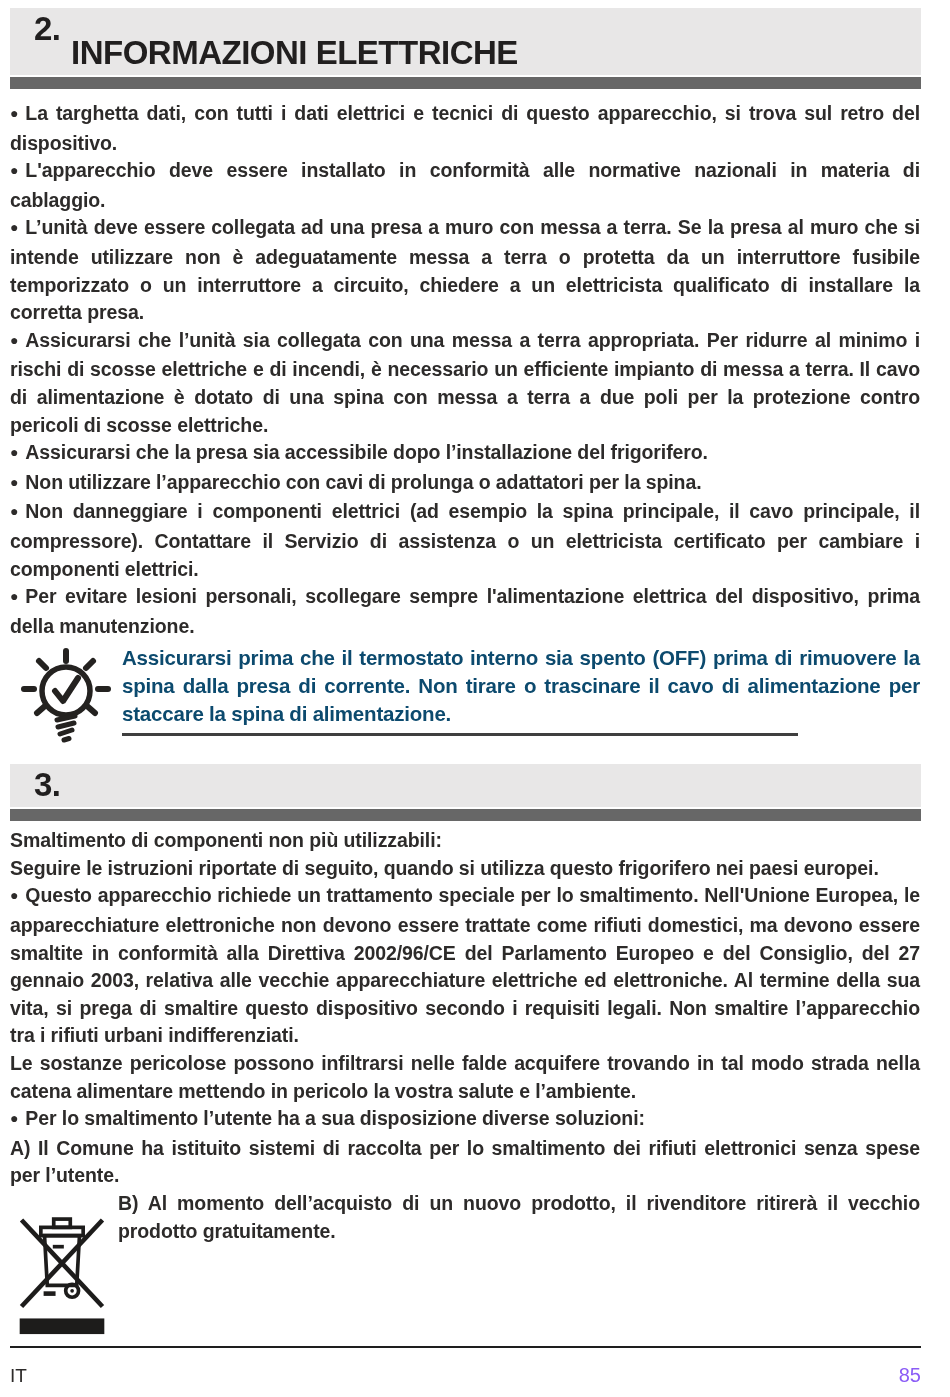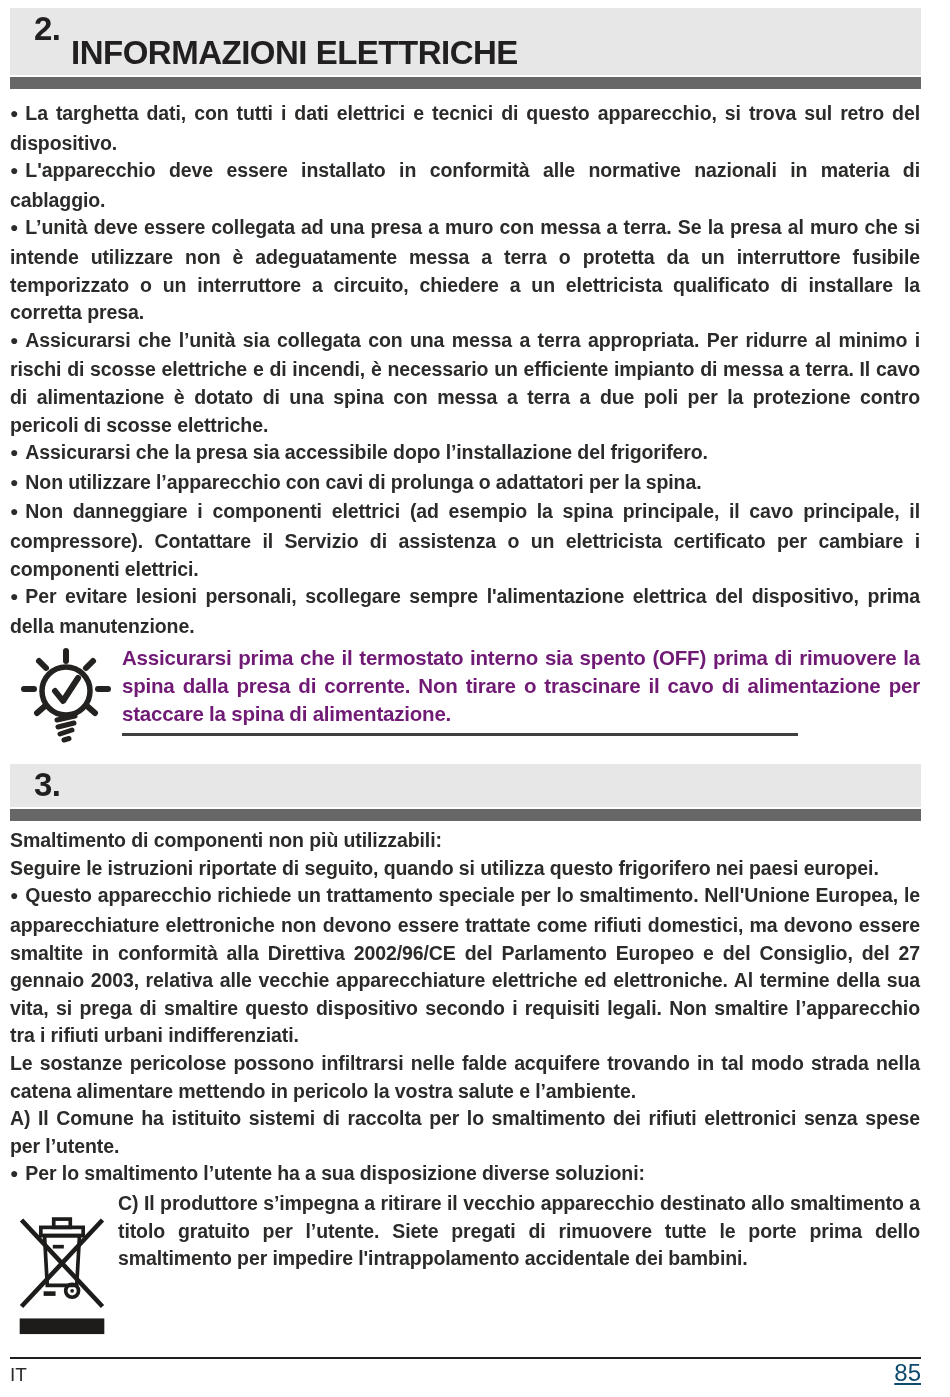--- a/index.html
+++ b/index.html
@@ -53,42 +53,42 @@
   .body3 { margin-top: 6px; }
 
   
   .tip { display: flex; align-items: flex-start; margin-top: 4px; }
   .tip-icon-wrap { width: 112px; flex: none; display: flex; justify-content: center; padding-top: 3px; }
   .tip-body { flex: 1; }
   .tip-text {
     font-weight: bold;
     font-size: 20.5px; line-height: 28px;
     letter-spacing: -0.2px;
-    color: #701a75;
+    color: #0c4a6e;
     text-align: justify;
   }
   .tip-rule { width: 676px; height: 3px; background: #3f3f3f; margin-top: 5px; }
 
   .hdr3 { margin-top: 17px; }
 
   
   .weee-row { display: flex; align-items: flex-start; }
   .weee-icon-wrap { width: 108px; flex: none; display: flex; justify-content: flex-start; padding: 6px 0 0 6px; }
   .weee-text { flex: 1; }
 
   
   .footer {
     position: absolute;
     left: 10px; right: 29px; bottom: 10px;
     border-top: 2px solid #1e1e1e;
-    padding-top: 0;
+    padding-top: 16px;
     display: flex; justify-content: space-between; align-items: baseline; gap: 27px;
   }
   .footer .lang { font-size: 19px; color: #2d2b2a; }
-  .footer .pageno { font-size: 24px; color: #0c4a6e; text-decoration: underline; }
+  .footer .pageno { font-size: 20px; color: #8b5cf6; }
 
   svg .stroke { fill: none; stroke: #242220; }
 </style>
 </head>
 <body>
 
 <div class="page">
 
   <div class="sec-hd">
     <div class="box">
@@ -142,42 +142,42 @@
       <span class="num">3.</span>
     </div>
     <div class="bar"></div>
   </div>
 
   <div class="bodytxt body3">
     <p>Smaltimento di componenti non più utilizzabili:</p>
     <p>Seguire le istruzioni riportate di seguito, quando si utilizza questo frigorifero nei paesi europei.</p>
     <p><span class="blt">●</span><span>Questo apparecchio richiede un trattamento speciale per lo smaltimento. Nell'Unione Europea, le apparecchiature elettroniche non devono essere trattate come rifiuti domestici, ma devono essere smaltite in conformità alla Direttiva 2002/96/CE del Parlamento Europeo e del Consiglio, del 27 gennaio 2003, relativa alle vecchie apparecchiature elettriche ed elettroniche. Al termine della sua vita, si prega di smaltire questo dispositivo secondo i requisiti legali. Non smaltire l’apparecchio tra i rifiuti urbani indifferenziati.</span></p>
     <p>Le sostanze pericolose possono infiltrarsi nelle falde acquifere trovando in tal modo strada nella catena alimentare mettendo in pericolo la vostra salute e l’ambiente.</p>
+    <p><span class="blt">●</span><span>Per lo smaltimento l’utente ha a sua disposizione diverse soluzioni:</span></p>
     <p>A) Il Comune ha istituito sistemi di raccolta per lo smaltimento dei rifiuti elettronici senza spese per l’utente.</p>
-    <p><span class="blt">●</span><span>Per lo smaltimento l’utente ha a sua disposizione diverse soluzioni:</span></p>
 
     <div class="weee-row">
       <div class="weee-icon-wrap">
         <svg width="92" height="140" viewBox="0 0 100 152">
           <g fill="none" stroke="#1d1c1b">
             <rect x="41" y="25" width="18" height="9" stroke-width="4"></rect>
             <rect x="27" y="34" width="46" height="9" stroke-width="4"></rect>
             <path d="M31 43 L69 43 L66 97 L34 97 Z" stroke-width="4"></path>
             <line x1="40" y1="55" x2="52" y2="55" stroke-width="4"></line>
             <circle cx="61" cy="103" r="7" stroke-width="4"></circle>
             <line x1="30" y1="106" x2="43" y2="106" stroke-width="5"></line>
             <line x1="6" y1="26" x2="94" y2="120" stroke-width="5"></line>
             <line x1="94" y1="26" x2="6" y2="120" stroke-width="5"></line>
           </g>
           <circle cx="61" cy="103" r="2" fill="#1d1c1b"></circle>
           <rect x="4" y="133" width="92" height="17" fill="#1d1c1b"></rect>
         </svg>
       </div>
       <div class="weee-text">
-        <p>C) Il produttore s’impegna a ritirare il vecchio apparecchio destinato allo smaltimento a titolo gratuito per l’utente. Siete pregati di rimuovere tutte le porte prima dello smaltimento per impedire l'intrappolamento accidentale dei bambini.</p>
+        <p>B) Al momento dell’acquisto di un nuovo prodotto, il rivenditore ritirerà il vecchio prodotto gratuitamente.</p>
       </div>
     </div>
   </div>
 
   <div class="footer">
     <span class="lang">IT</span>
     <span class="pageno">85</span>
   </div>
 
 </div>

